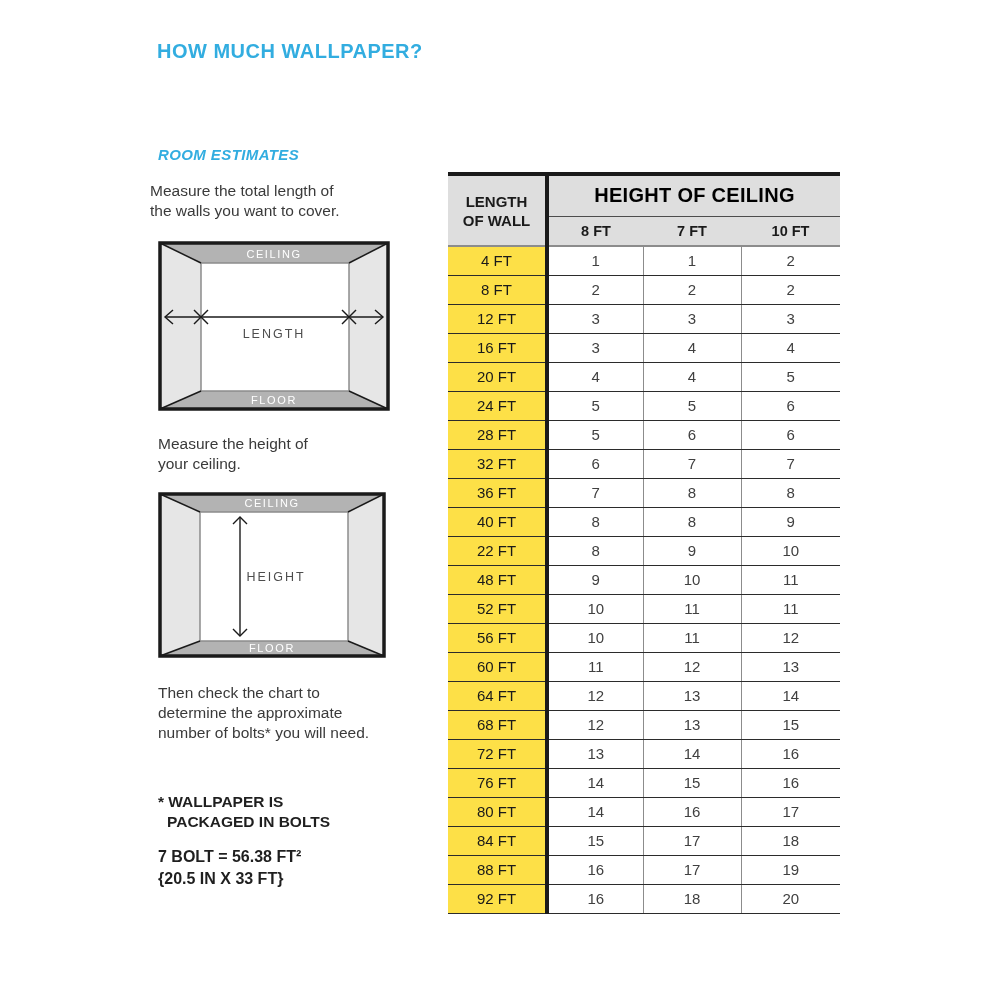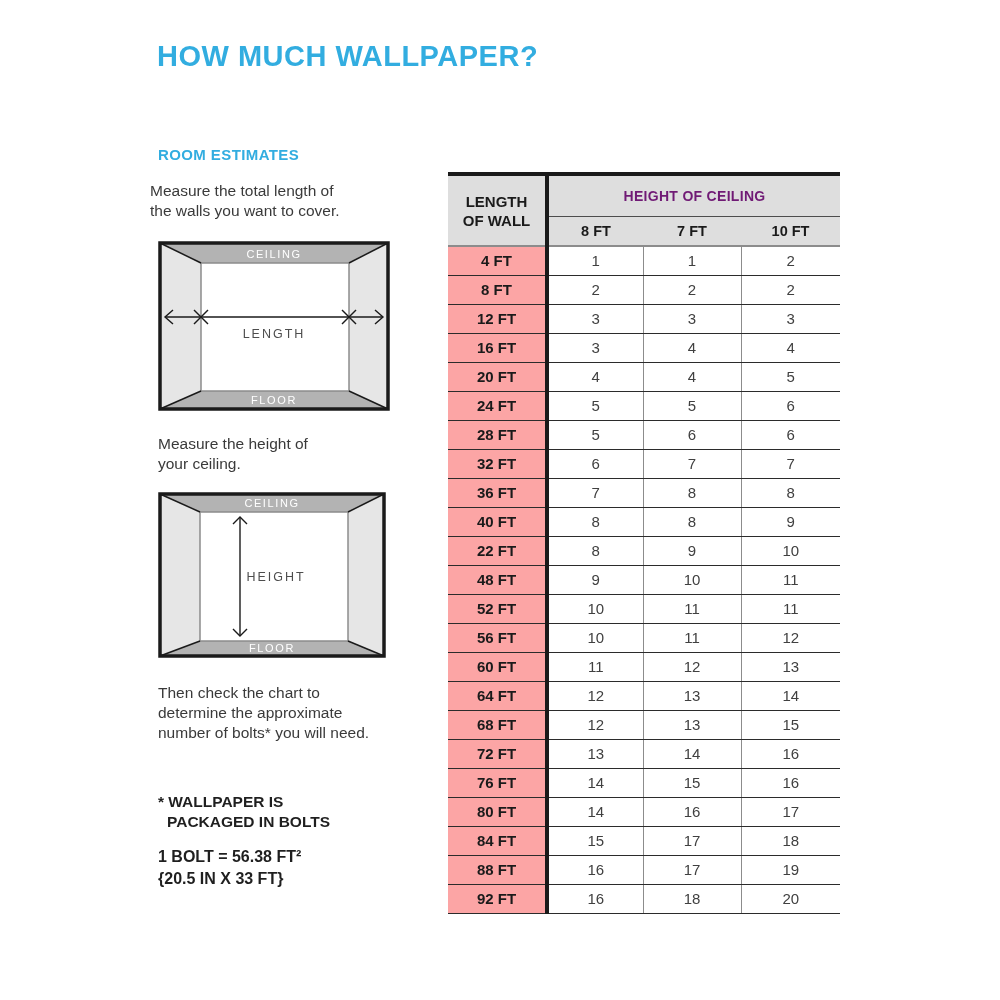--- a/index.html
+++ b/index.html
@@ -10,28 +10,28 @@
     height: 1000px;
     background: #ffffff;
     font-family: "Liberation Sans", "DejaVu Sans", sans-serif;
     color: #383838;
     overflow: hidden;
   }
   .abs { position: absolute; }
 
   .page-title {
     left: 157px; top: 40px;
-    font-size: 29px; font-weight: bold; letter-spacing: 0.5px;
+    font-size: 20px; font-weight: bold; letter-spacing: 0.5px;
     color: var(--accent, #32ade0);
   }
   .section-heading {
     font-size: 15px; font-weight: bold; letter-spacing: 0.4px;
     color: var(--accent, #32ade0);
   }
-  .re-heading { left: 158px; top: 146px; }
+  .re-heading { left: 158px; top: 146px; font-style: italic; }
   .table-heading { left: 448px; top: 146px; width: 392px; text-align: center; }
 
   .para { font-size: 15.5px; line-height: 20px; color: #3a3a3a; }
   .p1 { left: 150px; top: 181px; }
   .p2 { left: 158px; top: 434px; }
   .p3 { left: 158px; top: 683px; }
 
   .footnote { left: 158px; top: 792px; font-size: 15.5px; font-weight: bold; line-height: 20px; color: #1f1f1f; }
   .footnote .indent { padding-left: 9px; }
   .bolt-info { left: 158px; top: 846px; font-size: 16px; font-weight: bold; line-height: 22px; color: #1f1f1f; }
@@ -52,34 +52,34 @@
   th.wall-header {
     background: #dedede;
     border-right: 4px solid #1a1a1a;
     border-bottom: 2px solid #8c8c8c;
     font-size: 15px; font-weight: bold; color: #1a1a1a; line-height: 19px;
   }
   th.group-header {
     background: #dedede;
     border-bottom: 1.5px solid #4d4d4d;
     height: 42px;
-    font-size: 14px; font-weight: bold; color: #701a75; letter-spacing: 0.3px;
+    font-size: 20px; font-weight: bold; color: #000000; letter-spacing: 0.3px;
   }
   th.ft-header {
     background: #dedede;
     border-bottom: 2px solid #8c8c8c;
     height: 30px;
     font-size: 14.5px; font-weight: bold; color: #1a1a1a;
   }
   td.wall-cell {
-    background: #fca5a5;
+    background: #fde047;
     border-right: 4px solid #1a1a1a;
     border-bottom: 1.5px solid #2b2b2b;
     height: 29px;
-    font-size: 15px; font-weight: bold; color: #1a1a1a;
+    font-size: 15px; font-weight: normal; color: #1a1a1a;
   }
   td.bolt-cell {
     background: #ffffff;
     border-bottom: 1.5px solid #2b2b2b;
     height: 29px;
     font-size: 15px; color: #404040;
   }
   td.bolt-cell + td.bolt-cell { border-left: 1.5px solid #8c8c8c; }
 </style>
 </head>
@@ -154,21 +154,21 @@
     <div class="indent">PACKAGED IN BOLTS</div>
   </div>
 
   <div class="abs para p3">
     <div>Then check the chart to</div>
     <div>determine the approximate</div>
     <div>number of bolts* you will need.</div>
   </div>
 
   <div class="abs bolt-info">
-    <div>1 BOLT = 56.38 FT²</div>
+    <div>7 BOLT = 56.38 FT²</div>
     <div>{20.5 IN X 33 FT}</div>
   </div>
 
 
   <div class="abs bolts-table-wrap">
     <table class="bolts">
       <colgroup>
         <col style="width:99px">
           <col style="width:96px">
           <col style="width:98px">

